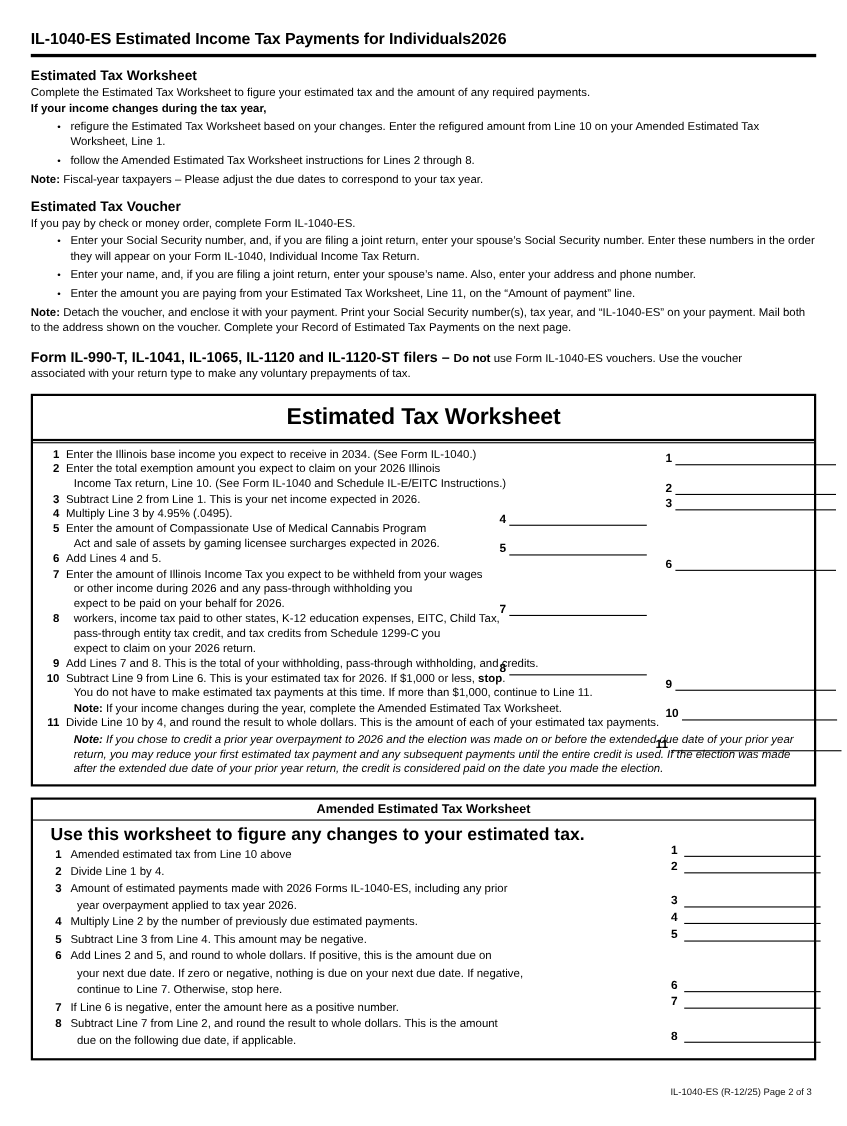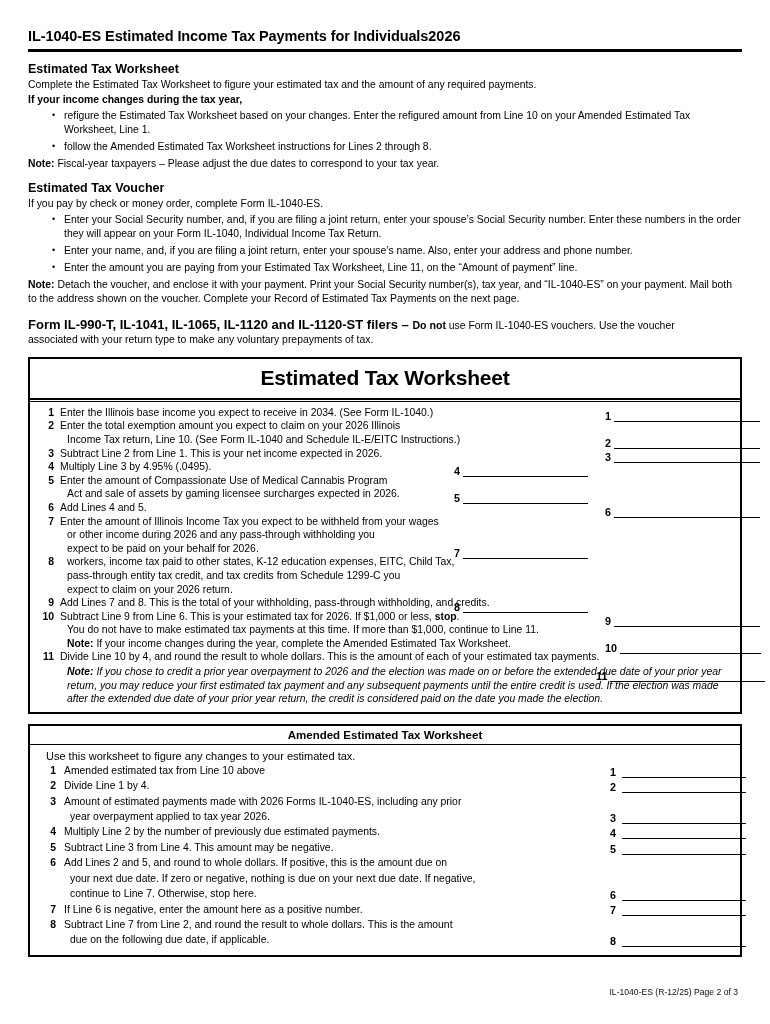--- a/index.html
+++ b/index.html
@@ -56,21 +56,21 @@
   .ans.inner .aline{width:125px;}
   .ans.outer{left:575px;}
   .ans.outer .aline{width:146px;}
   .ans.outer.w10 .aline{width:141px;}
   .ans.outer.w11{left:566px;}
   .ans.outer.w11 .aline{width:155px;}
 
   
   .ws2 .wsbody{padding:5px 8px 7px 6px;}
   .ws2 .row{line-height:15.4px;min-height:15.4px;font-size:10.4px;}
-  .ws2 .lead{font-weight:normal;font-size:11px;padding-left:10px;margin-bottom:1px;}
+  .ws2 .lead{font-weight:bold;font-size:16px;padding-left:10px;margin-bottom:1px;}
   .ws2 .num{left:6px;width:14px;}
   .ws2 .txt{padding-left:28px;}
   .ws2 .txt.ind{padding-left:34px;}
   .ans2{position:absolute;left:580px;display:flex;align-items:flex-end;}
   .ans2 .alabel{font-weight:bold;font-size:10.8px;line-height:11px;margin-right:6px;}
   .ans2 .aline{display:block;border-bottom:1.4px solid #000;height:9px;width:124px;}
 
   .footer{position:absolute;right:32px;bottom:27px;font-size:8.6px;color:#111;}
 </style>
 </head>

